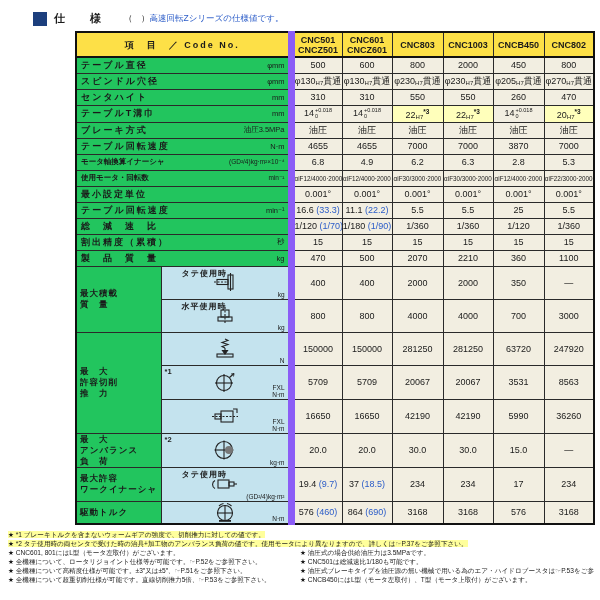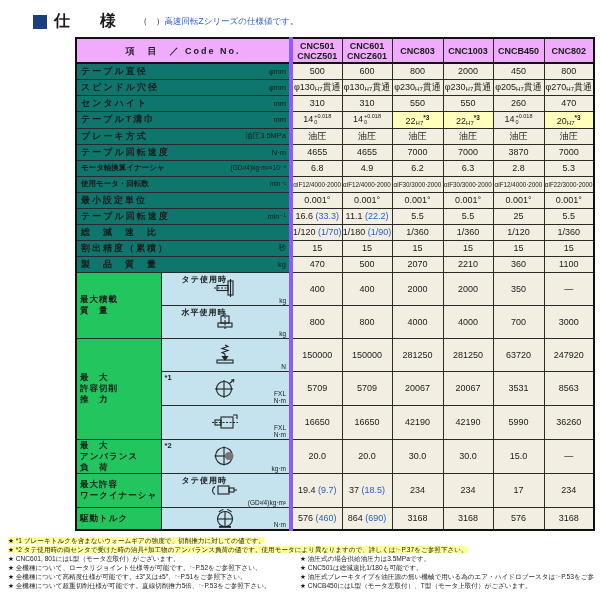--- a/index.html
+++ b/index.html
@@ -2,44 +2,44 @@
 <html><head>
 <meta charset="utf-8">
 <style>
   html,body{margin:0;padding:0;background:#fff;width:600px;height:600px;overflow:hidden;
     font-family:"Liberation Sans","DejaVu Sans",sans-serif;color:#1a1a1a;}
   .page{position:relative;width:600px;height:600px;}
 
   
   .title-row{display:flex;align-items:center;margin:11px 0 5px 33px;}
   .sq{width:14px;height:14px;background:#1c3f7d;margin-right:7px;flex:0 0 auto;}
-  .h1{font-size:16px;font-weight:bold;letter-spacing:7px;}
+  .h1{font-size:11px;font-weight:bold;letter-spacing:7px;}
   .note{font-size:8.5px;margin-left:16px;letter-spacing:0;text-align:right;}
   .note .blue{color:#2b5cc8;}
 
   
   table{border-collapse:collapse;margin-left:75px;width:518px;table-layout:fixed;border:2px solid #111;}
   td,th{border:1px solid #2a2a2a;padding:0;text-align:center;vertical-align:middle;overflow:hidden;}
-  thead th{background:#f0abfc;font-size:9px;line-height:10px;border-bottom:2px solid #111;}
+  thead th{background:#fde047;font-size:9px;line-height:10px;border-bottom:2px solid #111;}
   th.codes{font-weight:bold;}
-  .lblcell{background:#0f766e;text-align:left;}
+  .lblcell{background:#22c55e;text-align:left;}
   .lblflex{display:flex;justify-content:space-between;align-items:center;padding:0 3px 0 4px;}
   .ltxt{font-size:9px;font-weight:bold;letter-spacing:2px;white-space:nowrap;}
   .lunit{font-size:7.5px;font-weight:normal;letter-spacing:0;white-space:nowrap;text-align:right;}
   tr.sm .ltxt{font-size:7.5px;letter-spacing:0;}
   tr.sm .lunit{font-size:6.5px;}
   .grp{background:#22c55e;font-size:8.5px;font-weight:bold;text-align:left;padding:0 2px 0 3px;line-height:11px;letter-spacing:1px;}
   .sub{background:#c4e3ee;position:relative;}
   .sub .icwrap{display:flex;align-items:center;justify-content:center;height:100%;}
   .sub .stitle{position:absolute;top:1px;left:20px;font-size:8px;font-weight:bold;letter-spacing:1px;}
   .sub .snote{position:absolute;top:1px;left:3px;font-size:7.5px;font-weight:bold;}
   .sub .sunit{position:absolute;right:3px;bottom:1px;font-size:6.5px;line-height:7px;text-align:right;white-space:pre-line;}
   td.val{background:#f2eee1;font-size:9px;white-space:nowrap;}
   tr.cs td.val{font-size:6.3px;}
-  td.val.firstdata,th.firstdata,.grp.firstcol{border-left:4px solid #8b5cf6;}
+  td.val.firstdata,th.firstdata,.grp.firstcol{border-left:7px solid #8b5cf6;}
   td.val.hl{background:#ffffbb;}
   .p{color:#2b5cc8;}
   .sub2{font-size:6px;vertical-align:-1px;}
   .sup2{font-size:6.5px;vertical-align:4px;font-weight:bold;}
   .tol{display:inline-flex;flex-direction:column;font-size:5.5px;line-height:5.5px;vertical-align:middle;margin-left:1px;text-align:left;}
   svg.icon{stroke:#222;fill:none;stroke-width:1.1;}
 
   
   .foot{margin:5px 6px 0 8px;font-size:6.6px;line-height:9px;letter-spacing:0;}
   .fitem{white-space:nowrap;overflow:hidden;}

